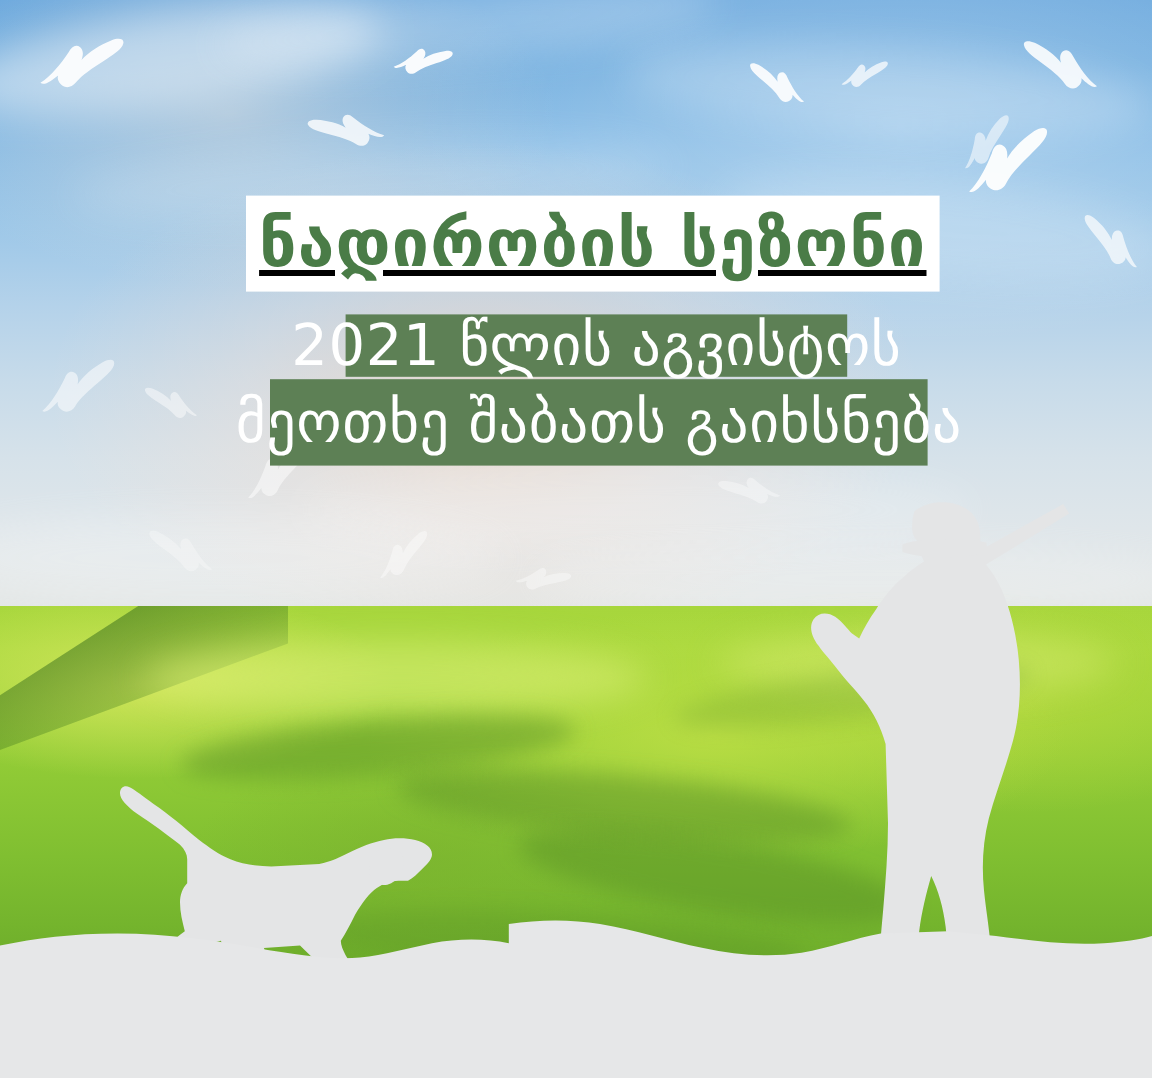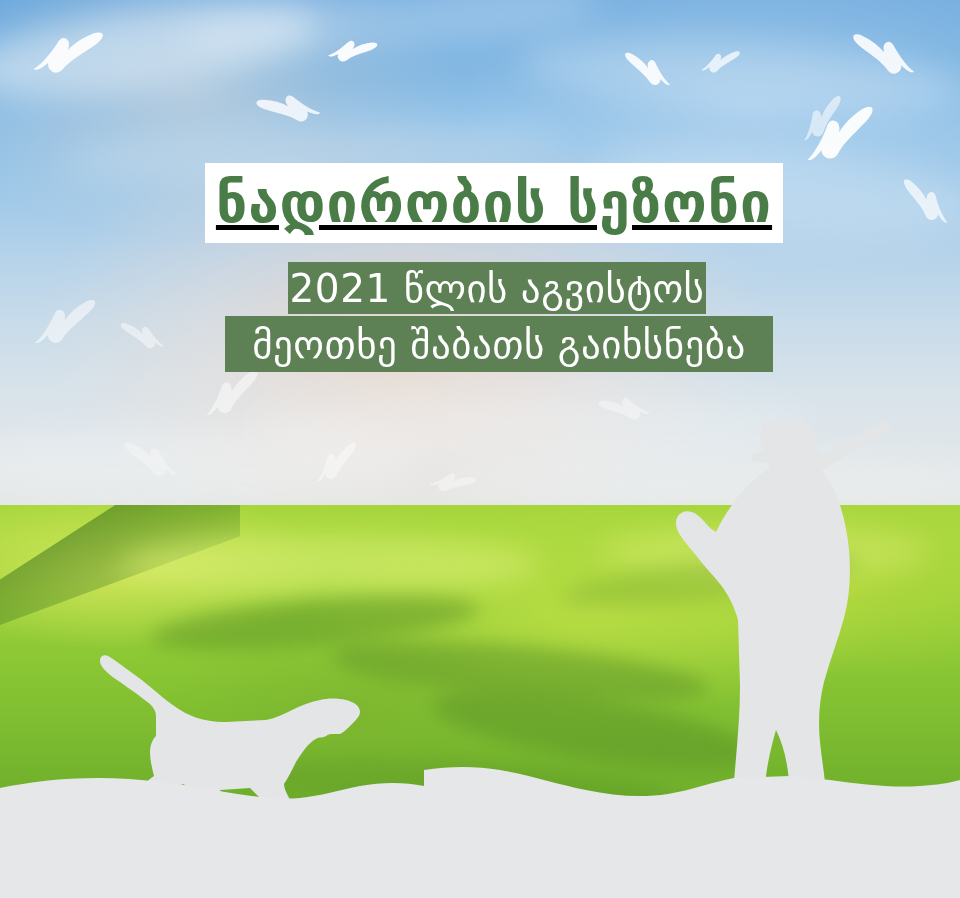--- a/index.html
+++ b/index.html
@@ -137,24 +137,24 @@
     line-height:1;
     white-space:nowrap;
     font-family:"DejaVu Sans", sans-serif;
   }
   .sub-band {
     position:absolute;
     background:#5d8055;
     display:flex; align-items:center; justify-content:center;
   }
   .sub1 { left:288px; top:262px;  width:418px; height:52px; }
-  .sub2 { left:225px; top:316px;  width:548px; height:56px; }
+  .sub2 { left:225px; top:316px;  width:548px; height:72px; }
   .sub-text {
     color:#ffffff;
-    font-size:39px;
+    font-size:48px;
     line-height:1;
     white-space:nowrap;
     letter-spacing:0.5px;
     font-family:"DejaVu Sans", sans-serif;
   }
 </style>
 </head>
 <body>
 
 <div class="poster">

